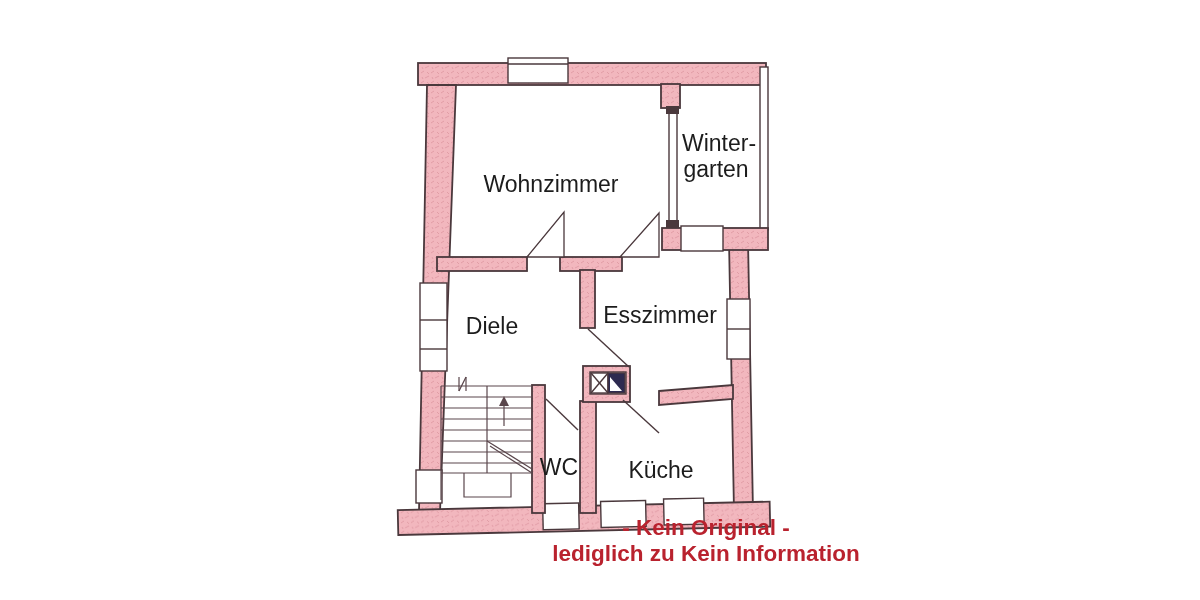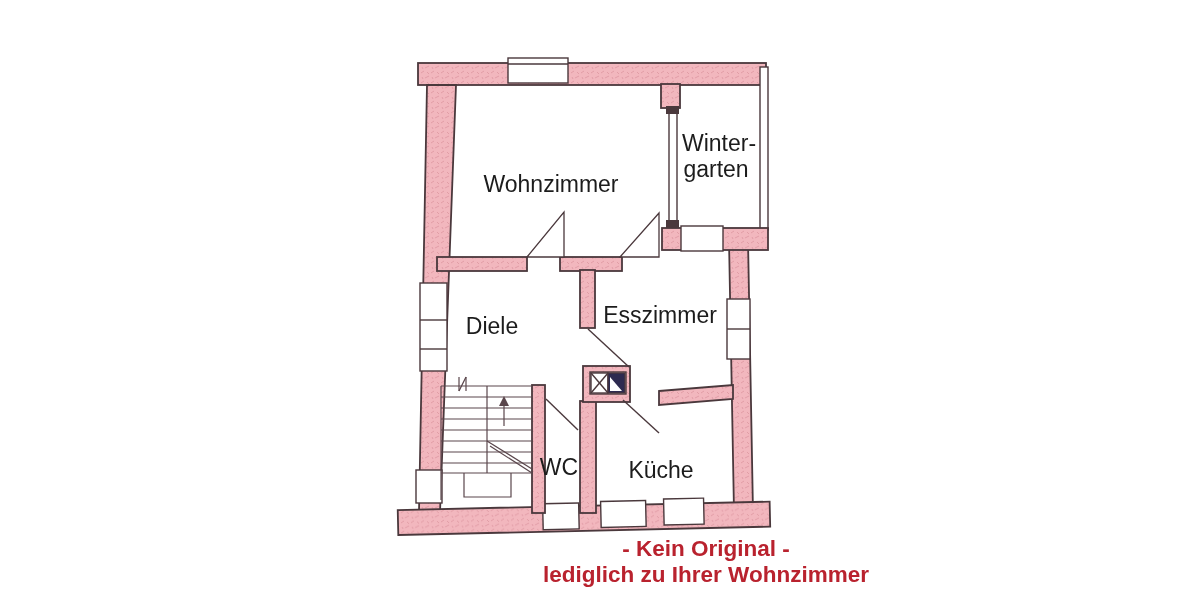--- a/index.html
+++ b/index.html
@@ -5,21 +5,21 @@
   html,body{margin:0;padding:0;background:#fff;}
   body{width:1200px;height:600px;overflow:hidden;font-family:"Liberation Sans",sans-serif;}
   .stage{position:relative;width:1200px;height:600px;background:var(--background,#ffffff);}
   svg{position:absolute;left:0;top:0;}
   .wall{fill:url(#wallTex);stroke:var(--wall-outline,#4a383c);stroke-width:1.8;stroke-linejoin:miter;}
   .win{fill:#ffffff;stroke:var(--wall-outline,#4a383c);stroke-width:1.4;}
   .thin{fill:none;stroke:var(--wall-outline,#4a383c);stroke-width:1.4;}
   .leaf{fill:#ffffff;stroke:var(--wall-outline,#4a383c);stroke-width:1.3;}
   .stair{fill:none;stroke:var(--stair-line,#5a464c);stroke-width:1.2;}
   .room-label{font-family:"Liberation Sans",sans-serif;font-size:23px;fill:var(--label-text,#1c1c1c);text-anchor:middle;}
-  .disclaimer{position:absolute;left:476px;top:536px;width:460px;text-align:center;
+  .disclaimer{position:absolute;left:476px;top:515px;width:460px;text-align:center;
               color:var(--disclaimer-text,#b9222e);font-size:22.5px;font-weight:600;line-height:26px;}
 </style>
 </head>
 <body>
 
 <div class="stage">
   <svg width="1200" height="600" viewBox="0 0 1200 600">
     <defs>
       <pattern id="wallTex" patternUnits="userSpaceOnUse" width="10" height="10">
         <rect width="10" height="10" fill="var(--wall-fill,#f2b7be)"></rect>
@@ -120,15 +120,15 @@
     <text class="room-label" x="719" y="151">Winter-</text>
     <text class="room-label" x="716" y="177">garten</text>
     <text class="room-label" x="492" y="334">Diele</text>
     <text class="room-label" x="660" y="323">Esszimmer</text>
     <text class="room-label" x="559" y="475">WC</text>
     <text class="room-label" x="661" y="478">Küche</text>
   </svg>
 
   <div class="disclaimer">
     <div>- Kein Original -</div>
-    <div>lediglich zu Ihrer Wohnzimmer</div>
+    <div>lediglich zu Kein Information</div>
   </div>
 </div>
 
 </body></html>

